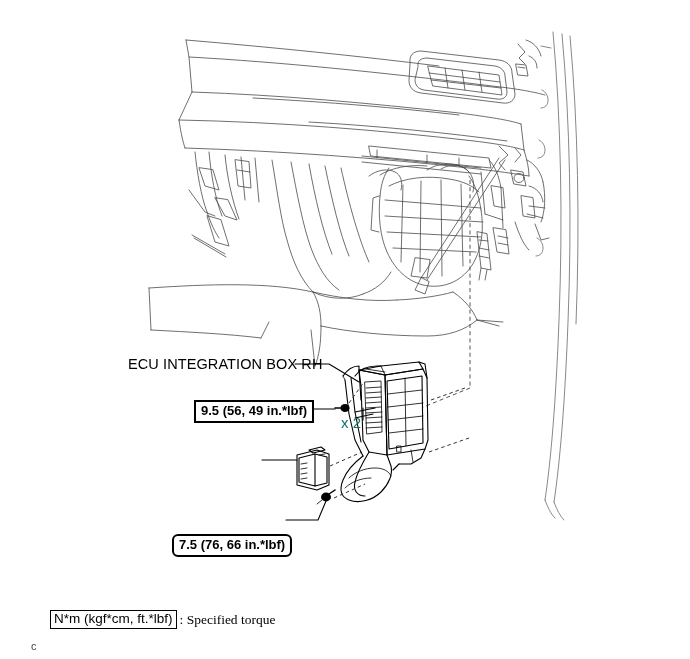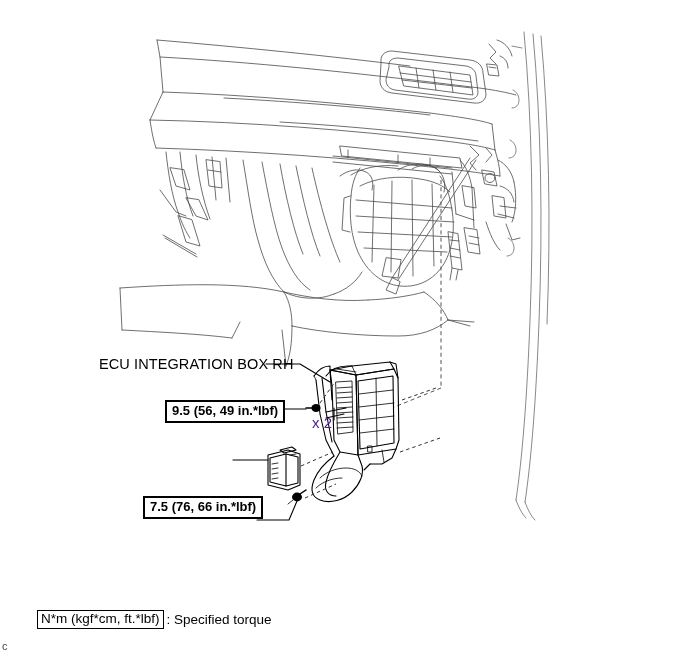--- a/index.html
+++ b/index.html
@@ -12,20 +12,21 @@
     font-family: "Liberation Sans", sans-serif;
     color: #000000;
     -webkit-font-smoothing: antialiased;
   }
   #page {
     position: relative;
     width: 558px;
     height: 659px;
     background: #ffffff;
     overflow: hidden;
+    margin-left: 29px;
   }
   
   #illustration {
     position: absolute;
     left: 0;
     top: 0;
     width: 690px;
     height: 659px;
   }
   
@@ -58,52 +59,53 @@
     padding: 2px 5px 3px 5px;
     line-height: 1.05;
     box-sizing: border-box;
   }
   #torque-box-upper {
     left: 165px;
     top: 400px;
   }
   #torque-box-lower {
     left: 143px;
-    top: 496px;
+    top: 534px;
+    border-radius: 6px;
   }
   #qty-marker {
     position: absolute;
     left: 312px;
     top: 415px;
     font-family: "Liberation Sans", sans-serif;
     font-size: 15px;
-    color: #4c1d95;
+    color: #0f766e;
     white-space: nowrap;
     line-height: 1;
   }
   
   #legend {
     position: absolute;
-    left: 37px;
+    left: 21px;
     top: 610px;
     display: flex;
     align-items: center;
     white-space: nowrap;
   }
   #legend-unit-box {
     border: 1px solid #000000;
     font-family: "Liberation Sans", sans-serif;
     font-size: 13.5px;
     color: #000000;
     padding: 1px 3px 2px 3px;
     line-height: 1.05;
     background: #ffffff;
   }
   #legend-description {
-    font-family: Liberation Sans, sans-serif;
+    font-family: Liberation Serif, serif;
     font-size: 13.5px;
     color: #000000;
     margin-left: 3px;
     line-height: 1.05;
   }
   #page-corner-mark {
     position: absolute;
     left: 2px;
     top: 641px;
     font-family: "Liberation Sans", sans-serif;

